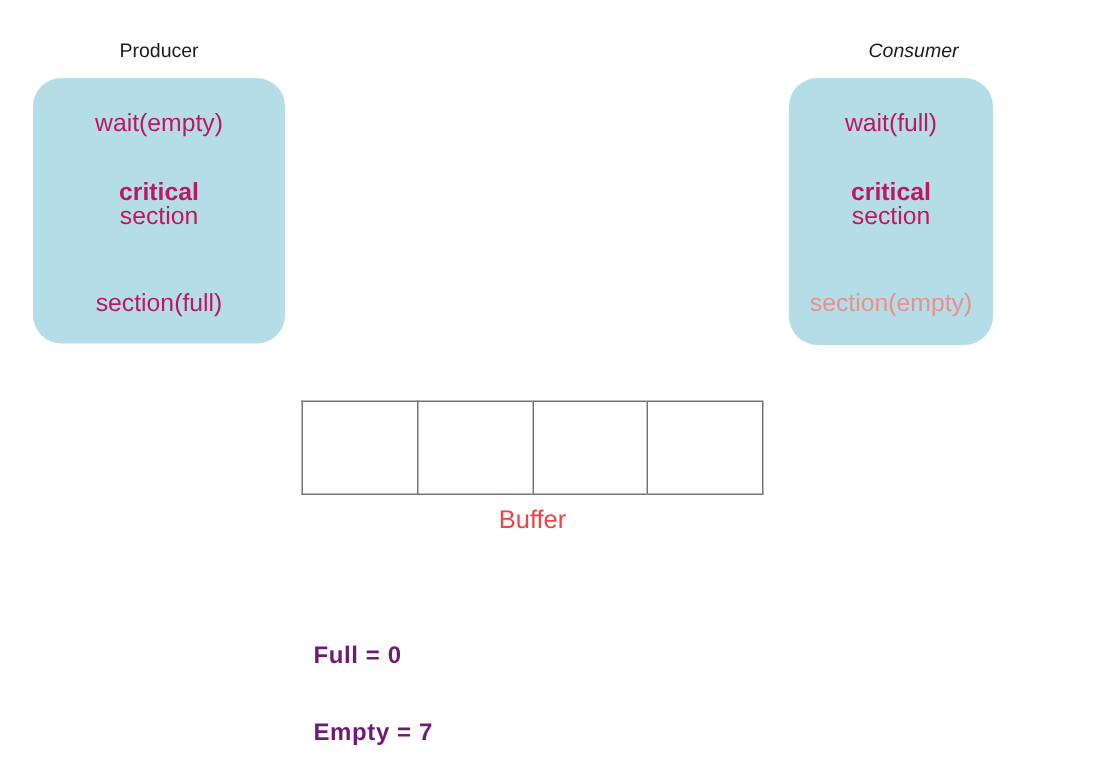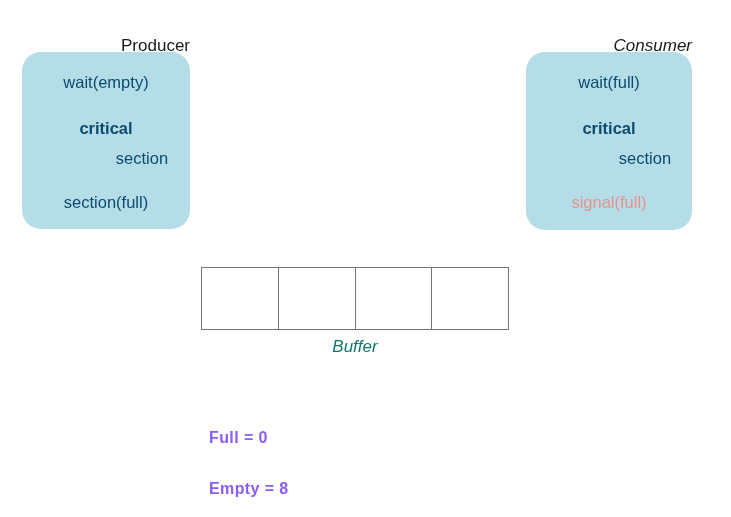--- a/index.html
+++ b/index.html
@@ -16,52 +16,51 @@
   }
   .canvas {
     position: relative;
     width: 731px;
     height: 517px;
   }
 
   
   .proc-title {
     position: absolute;
-    font-size: 17px;
+    font-size: 13px;
     line-height: 20px;
     color: #1a1a1a;
-    text-align: right;
+    text-align: center;
     white-space: nowrap;
-    margin-top: 12px;
   }
   #producer-title { left: 22px;  top: 24px;  width: 168px; }
   #consumer-title { left: 526px; top: 24px;  width: 166px; font-style: italic; }
 
   
   .proc-box {
     position: absolute;
     background: #b5dde8;
     border-radius: 19px;
     box-sizing: border-box;
   }
   #producer-box { left: 22px;  top: 52px; width: 168px; height: 177px; }
-  #consumer-box { left: 526px; top: 52px; width: 166px; height: 178px; }
+  #consumer-box { left: 526px; top: 52px; width: 136px; height: 178px; }
 
   .proc-line {
     position: absolute;
     width: 100%;
     text-align: center;
     font-size: 16.5px;
     line-height: 21px;
     white-space: nowrap;
-    color: #0c4a6e;
+    color: #be185d;
   }
   .line-wait    { top: 20px; }
   .line-crit1   { top: 66px; font-weight: bold; }
-  .line-crit2   { top: 96px; margin-left: 36px; }
+  .line-crit2   { top: 82px; }
   .line-signal  { top: 140px; }
   .signal-muted { color: #e8928d; }
 
   
   #buffer-row {
     position: absolute;
     left: 201px;
     top: 267px;
     width: 308px;
     height: 63px;
@@ -79,33 +78,32 @@
     border-right: 1px solid #767676;
   }
   #buffer-label {
     position: absolute;
     left: 201px;
     top: 336px;
     width: 308px;
     text-align: center;
     font-size: 17px;
     line-height: 21px;
-    color: #0f766e;
-    font-style: italic;
+    color: #ef4444;
   }
 
   
   .sem-line {
     position: absolute;
     left: 209px;
     font-size: 16px;
     font-weight: bold;
     line-height: 20px;
     letter-spacing: 0.4px;
-    color: #8b5cf6;
+    color: #701a75;
     white-space: nowrap;
     text-align: right;
   }
   #sem-full  { top: 428px; }
   #sem-empty { top: 479px; }
 </style>
 </head>
 <body>
 
 <div class="canvas">
@@ -118,28 +116,28 @@
     <div class="proc-line line-crit2">section</div>
     <div class="proc-line line-signal">section(full)</div>
   </div>
 
   <div class="proc-title" id="consumer-title">Consumer</div>
 
   <div class="proc-box" id="consumer-box">
     <div class="proc-line line-wait">wait(full)</div>
     <div class="proc-line line-crit1">critical</div>
     <div class="proc-line line-crit2">section</div>
-    <div class="proc-line line-signal signal-muted">signal(full)</div>
+    <div class="proc-line line-signal signal-muted">section(empty)</div>
   </div>
 
   <div id="buffer-row">
     <div class="buffer-cell"></div>
     <div class="buffer-cell"></div>
     <div class="buffer-cell"></div>
     <div class="buffer-cell"></div>
   </div>
 
   <div id="buffer-label">Buffer</div>
 
   <div class="sem-line" id="sem-full">Full = 0</div>
-  <div class="sem-line" id="sem-empty">Empty = 8</div>
+  <div class="sem-line" id="sem-empty">Empty = 7</div>
 
 </div>
 
 </body></html>

